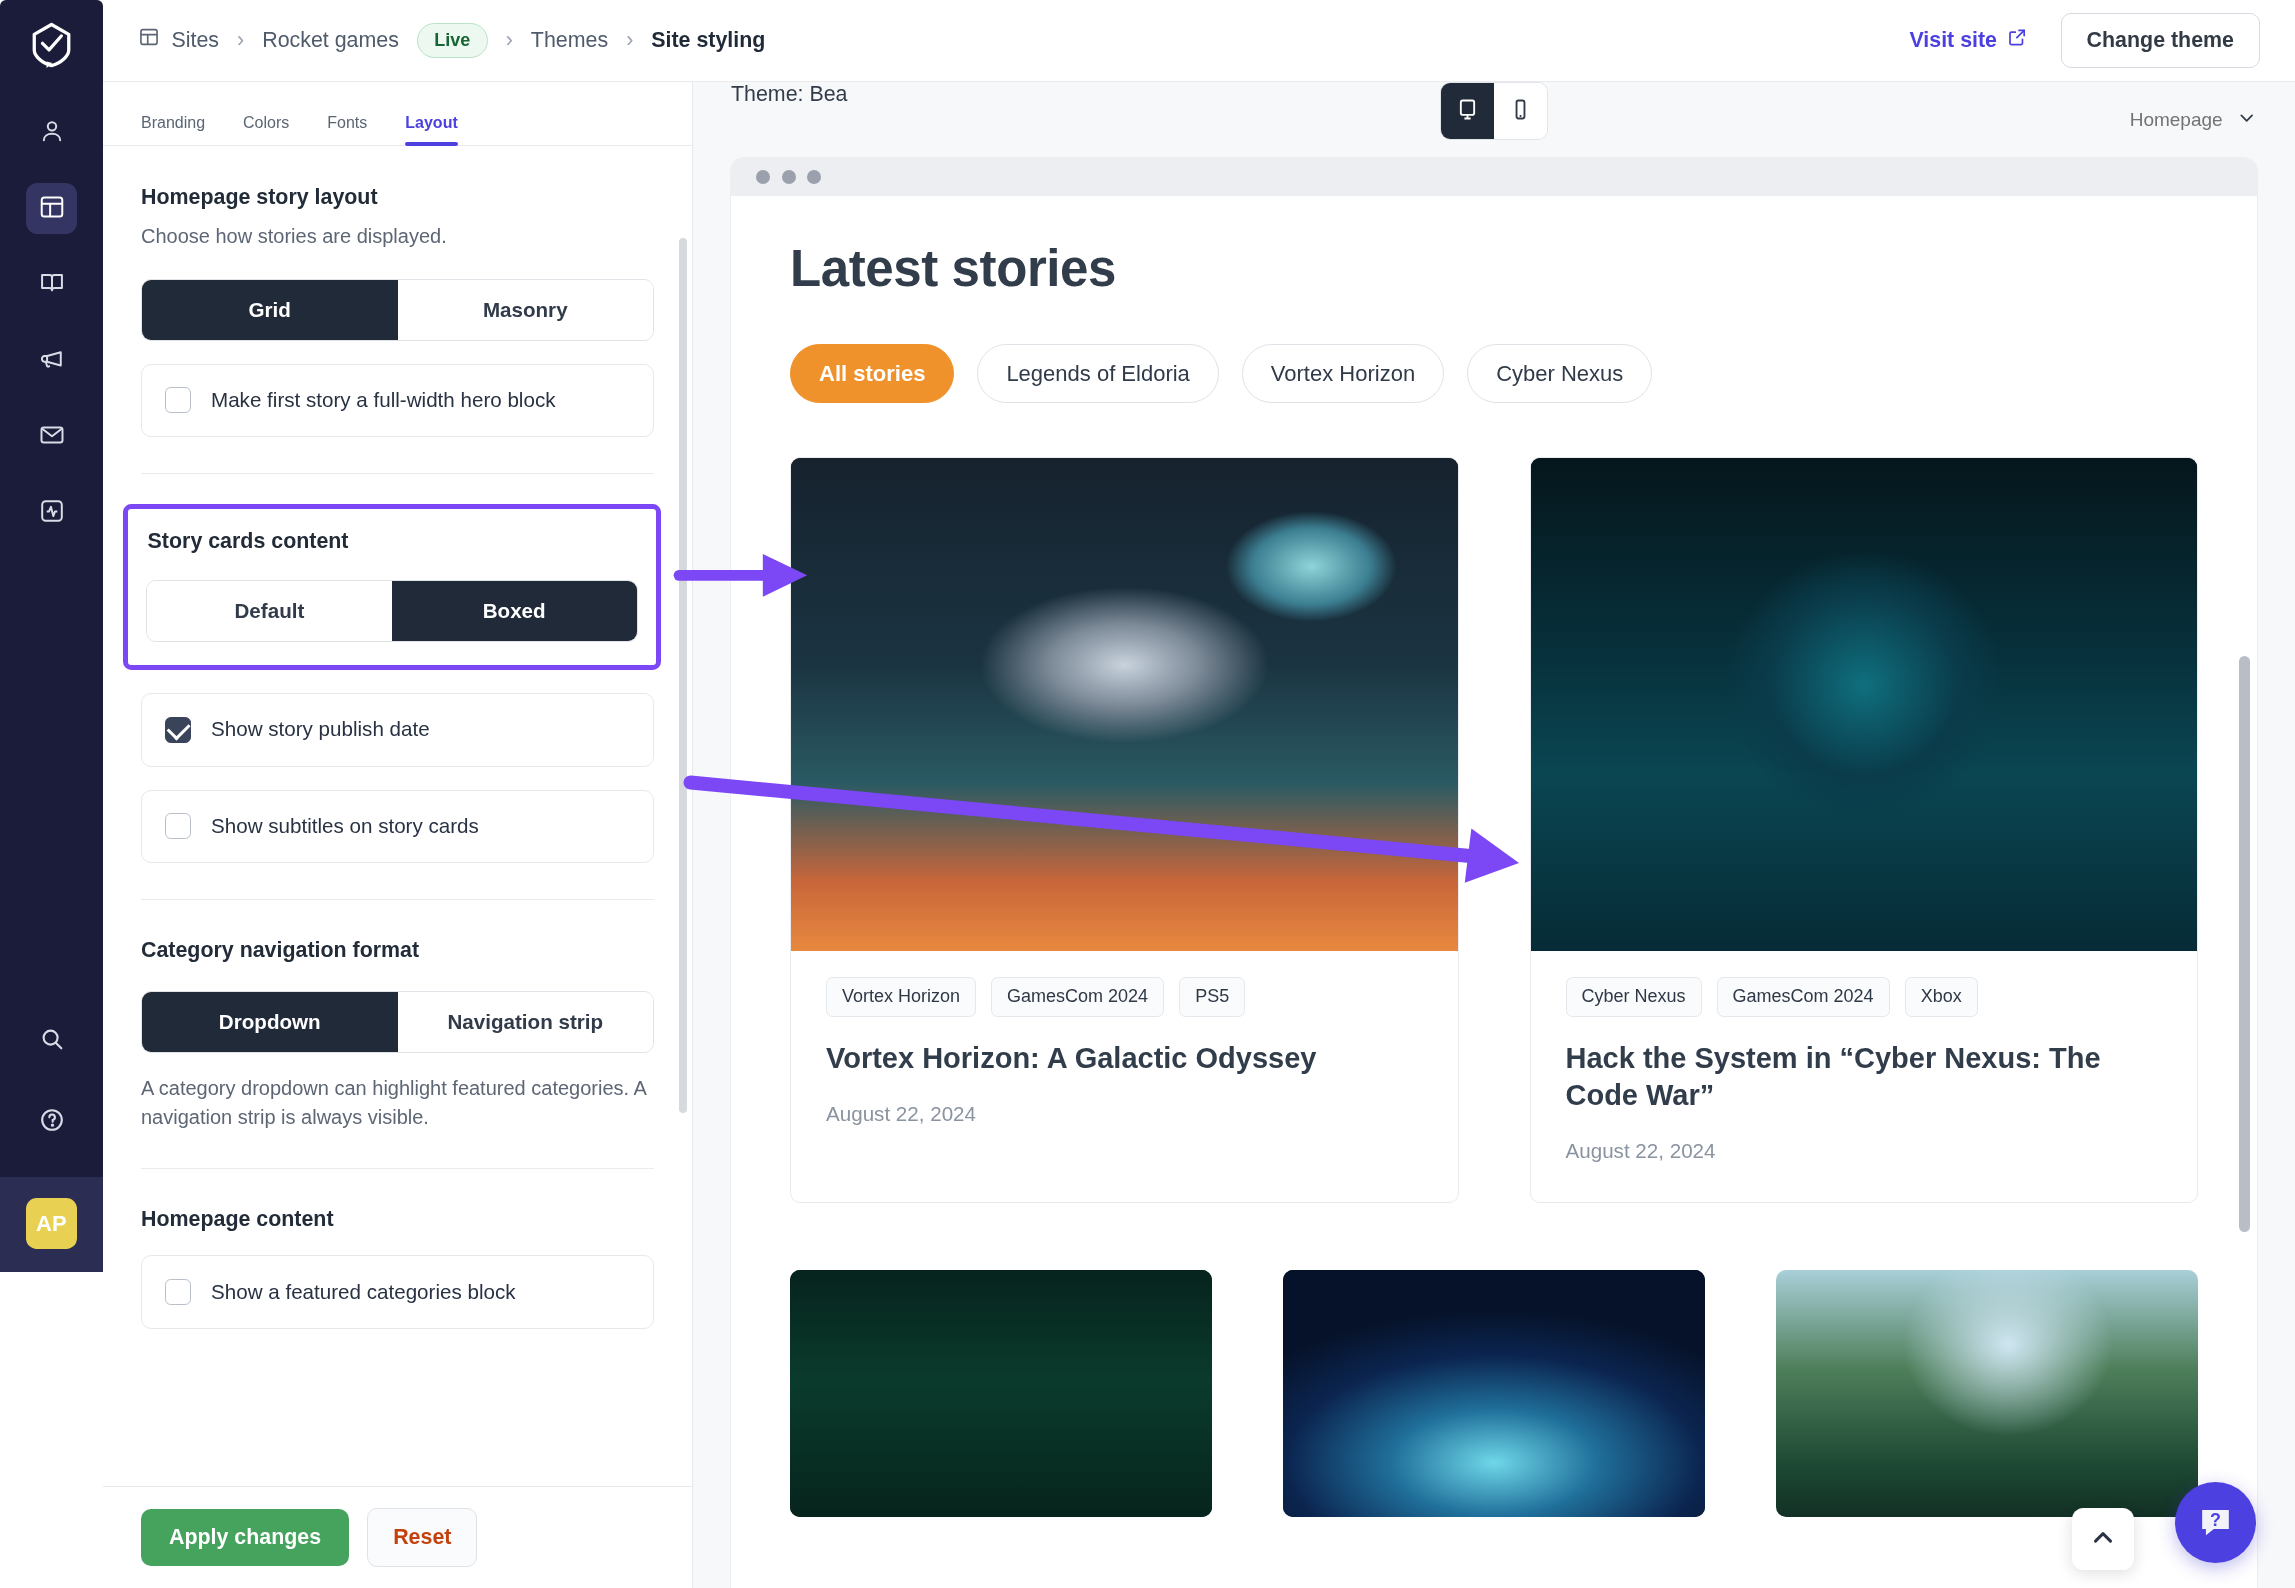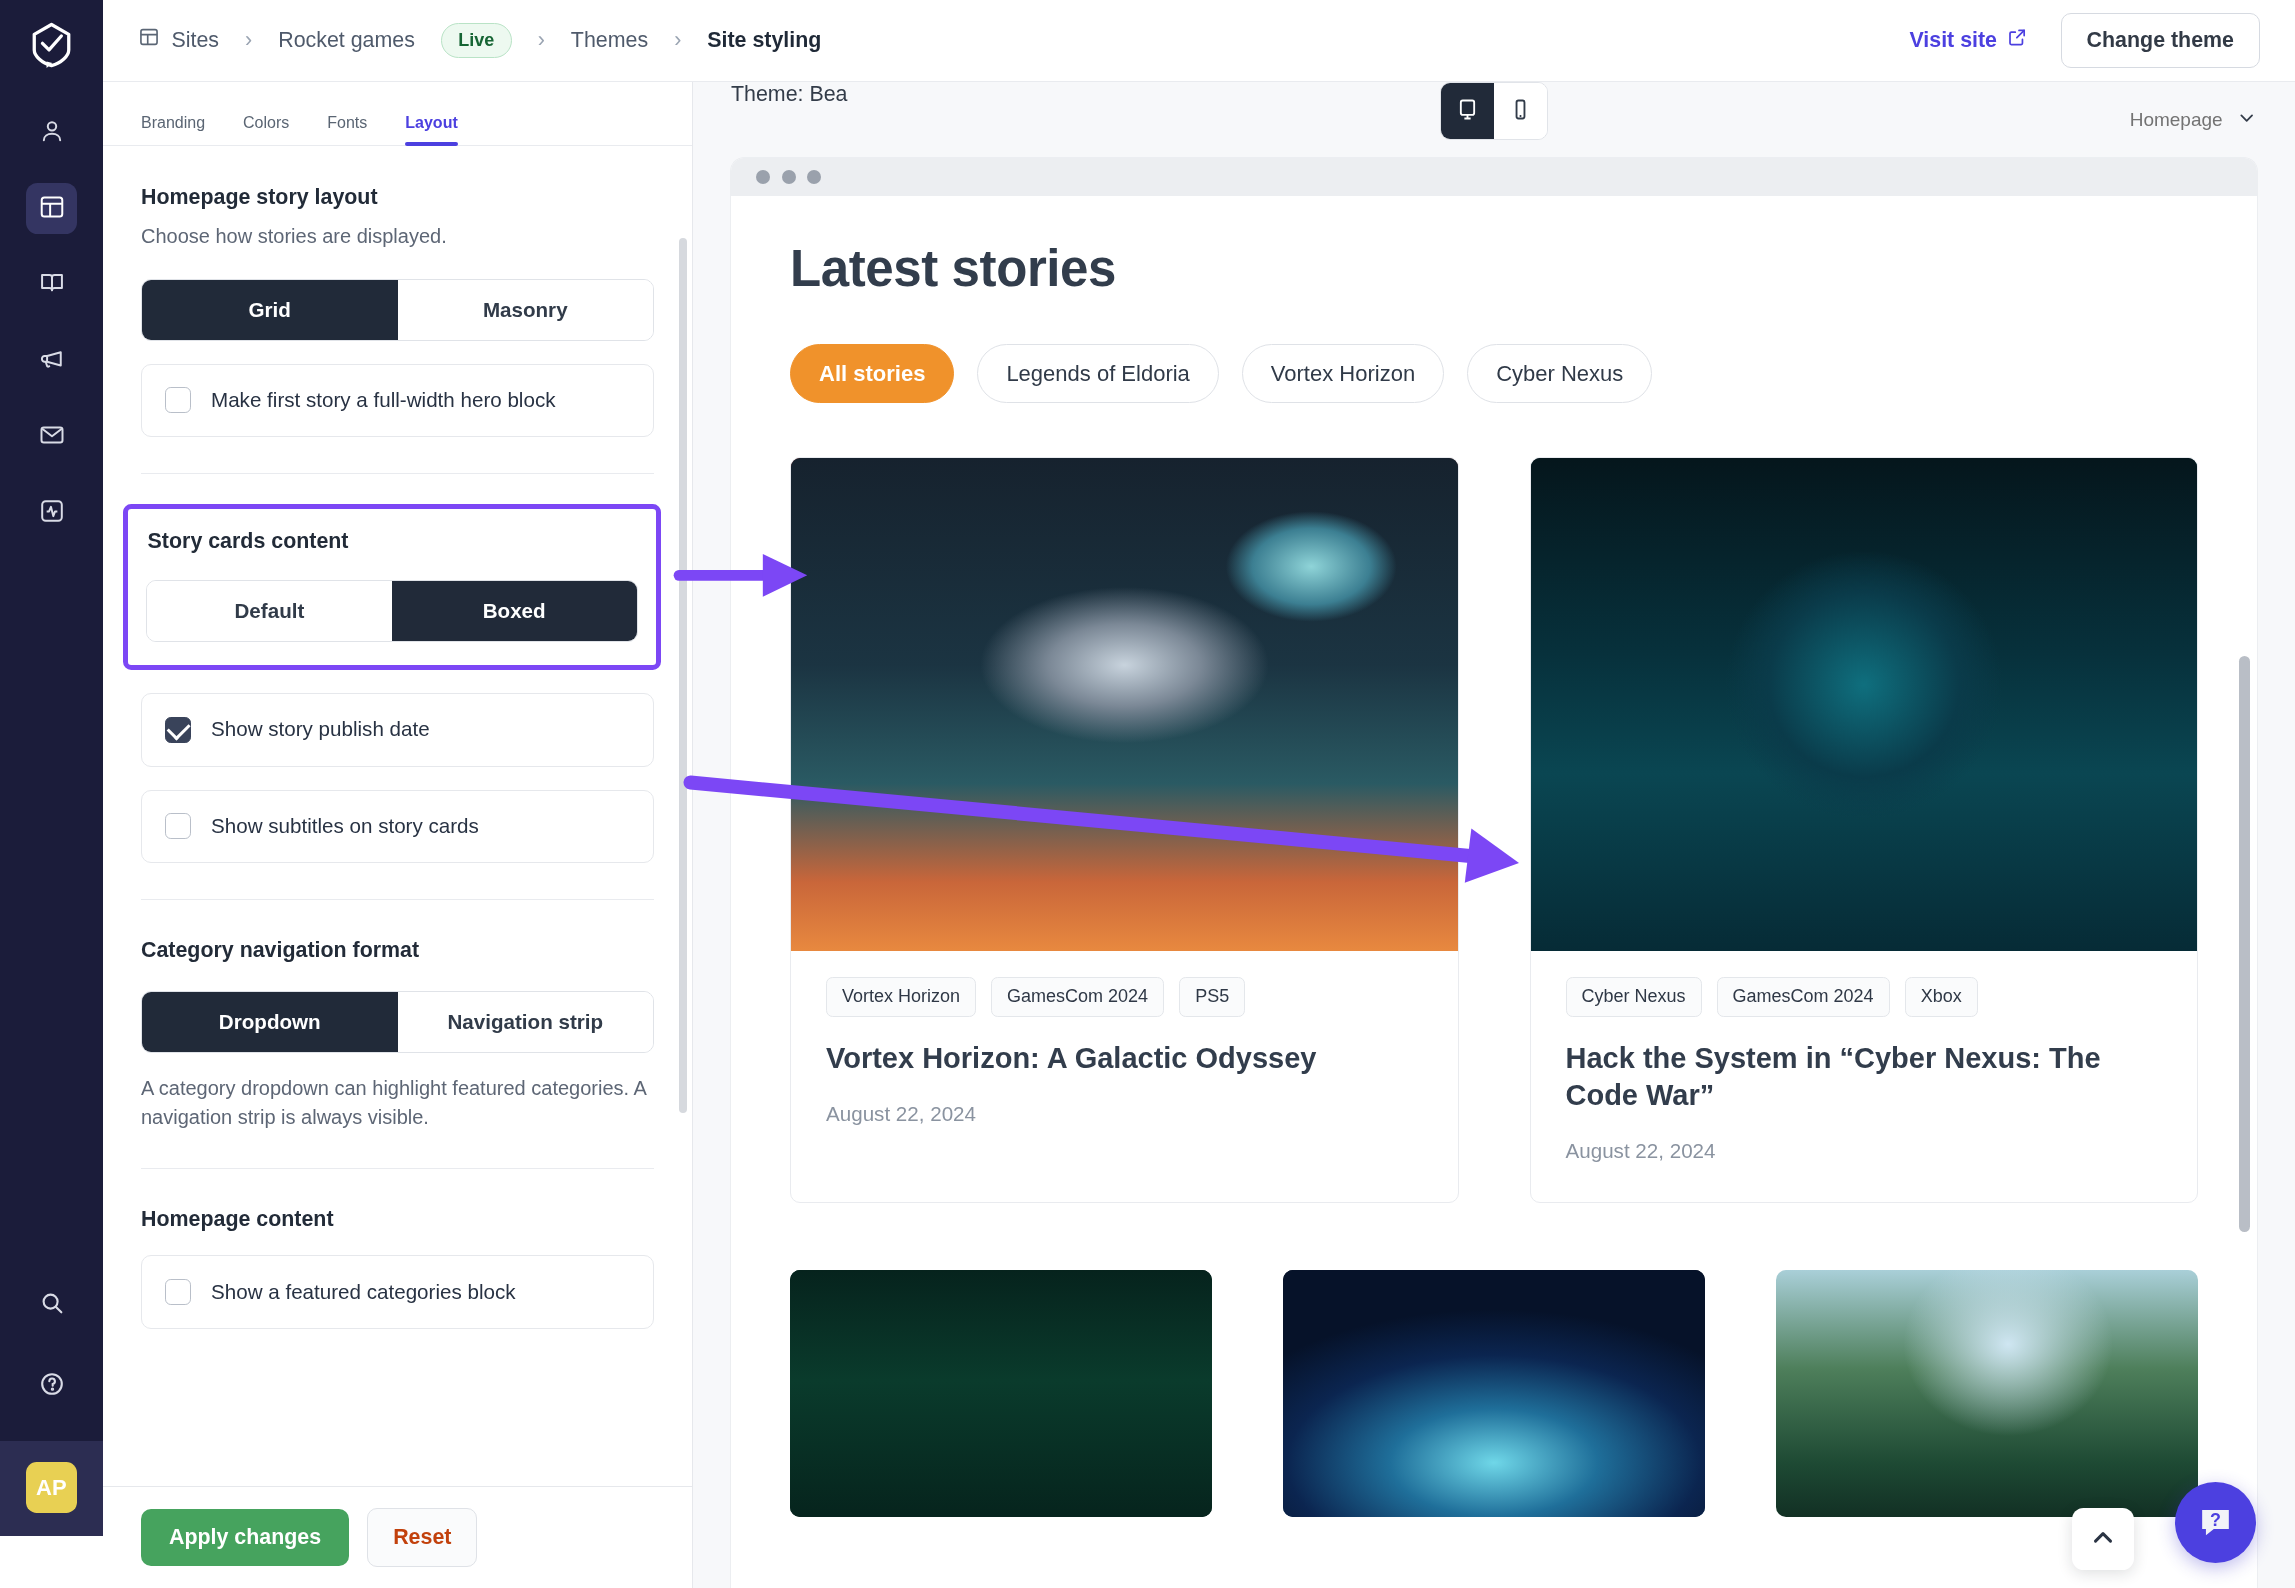--- a/index.html
+++ b/index.html
@@ -7,25 +7,26 @@
     width: 2295px; height: 1588px;
     overflow: hidden;
     font-family: "Liberation Sans", sans-serif;
     background: #ffffff;
     -webkit-font-smoothing: antialiased;
   }
   .app { display: flex; width: 2295px; height: 1588px; position: relative; }
 
   
   .rail {
-    width: 103px; height: 1536px;
+    width: 103px; height: 1272px;
     background: #1b1c3a;
     display: flex; flex-direction: column; align-items: center;
     flex: 0 0 103px;
     position: relative;
+    border-radius: 6px;
   }
   .rail-logo { margin-top: 18px; margin-bottom: 36px; width: 53px; height: 53px;
      display:flex; align-items:center; justify-content:center; }
   .rail-icons { display: flex; flex-direction: column; align-items: center; gap: 25px; }
   .rail-btn {
     width: 51px; height: 51px; border-radius: 11.5px;
     display: flex; align-items: center; justify-content: center;
     cursor: pointer;
   }
   .rail-btn.active { background: #343562; }
@@ -49,21 +50,21 @@
   .main { flex: 1; display: flex; flex-direction: column; min-width: 0; }
 
   
   .topbar {
     height: 82px; flex: 0 0 82px;
     background: #ffffff;
     border-bottom: 0.8px solid #e9ebef;
     display: flex; align-items: center;
     padding: 0 35px 0 35px;
   }
-  .crumbs { display: flex; align-items: center; gap: 8px; }
+  .crumbs { display: flex; align-items: center; gap: 0px; }
   .crumb {
     font-size: 21.4px; color: #4f5a6b; font-weight: 400;
     display: flex; align-items: center; gap: 11.5px; cursor: pointer;
   }
   .crumb.current { color: #1f2937; font-weight: 700; }
   .crumb-sep { color: #9aa4b2; font-size: 21.4px; margin: 0 18px; }
   .live-badge {
     margin-left: 18px;
     border: 1.2px solid #b9e3c6; background: #edf9f0; color: #166534;
     font-size: 18px; font-weight: 600;

